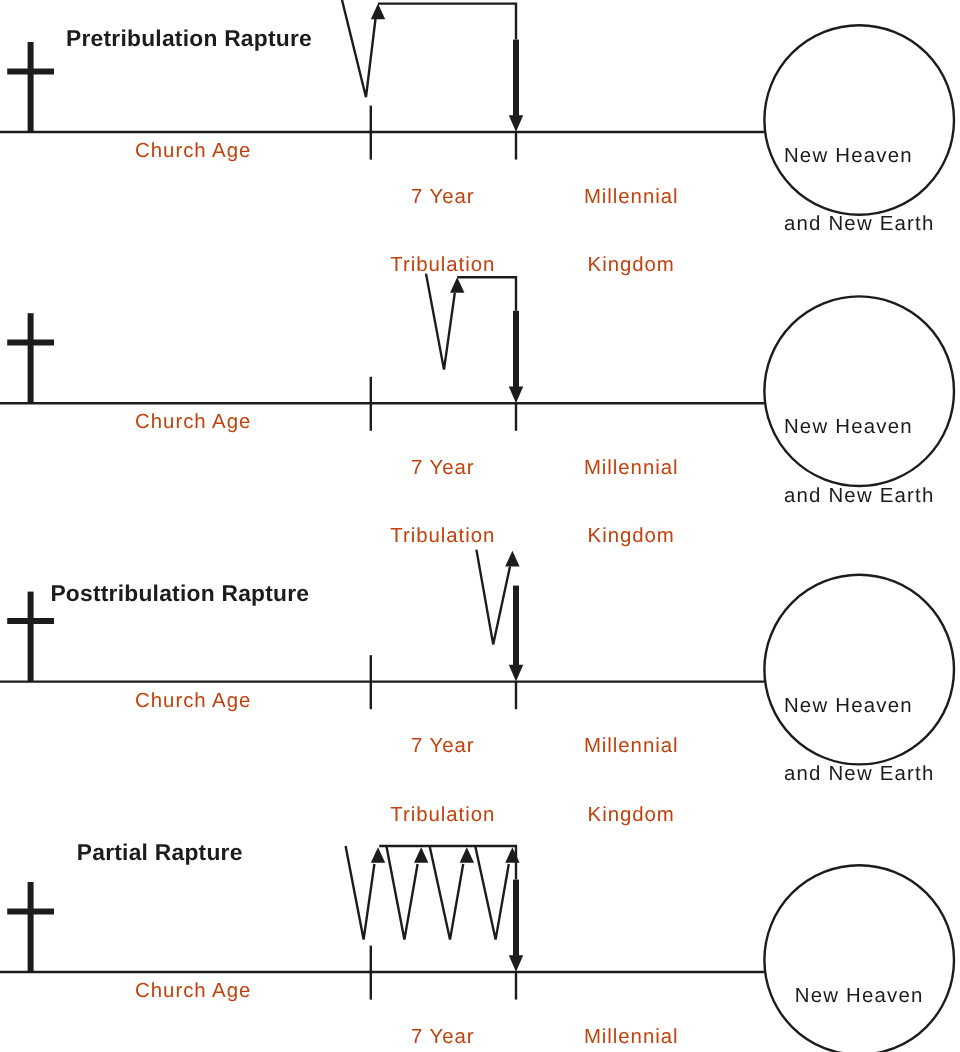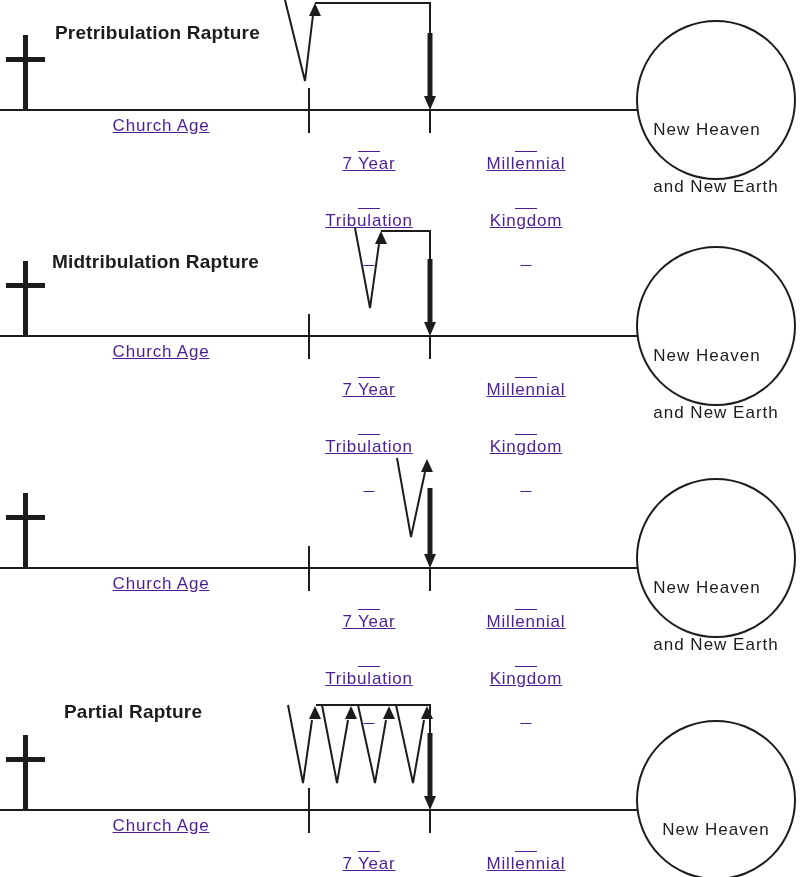--- a/index.html
+++ b/index.html
@@ -11,21 +11,21 @@
   #stage{position:absolute;left:0;top:0;width:784px;height:877px;}
   svg{position:absolute;left:0;top:0;overflow:visible;}
   .title{
     position:absolute;
     font-weight:bold;font-size:19px;line-height:20px;
     letter-spacing:.2px;color:#1c1c1c;white-space:pre;
   }
   .lbl{
     position:absolute;transform:translateX(-50%);
     font-size:17px;line-height:19px;letter-spacing:.8px;
-    color:#4c1d95;text-align:center;white-space:pre;text-decoration:underline;
+    color:#c2410c;text-align:center;white-space:pre;
   }
   .circle-lbl{
     position:absolute;transform:translateX(-50%);
     font-size:17px;line-height:19px;letter-spacing:1px;
     color:#1c1c1c;text-align:left;white-space:pre;
   }
 </style>
 </head>
 <body>
 
@@ -111,35 +111,35 @@
   </div>
   <div class="lbl" style="left:526px;top:116px">
     <div>Millennial</div>
     <div>Kingdom</div>
   </div>
   <div class="circle-lbl" style="left:716px;top:82px">
     <div>New Heaven</div>
     <div>and New Earth</div>
   </div>
 
-  <div class="title" style="left:52px;top:252px">Midtribulation Rapture</div>
   <div class="lbl" style="left:161px;top:342px">Church Age</div>
   <div class="lbl" style="left:369px;top:342px">
     <div>7 Year</div>
     <div>Tribulation</div>
   </div>
   <div class="lbl" style="left:526px;top:342px">
     <div>Millennial</div>
     <div>Kingdom</div>
   </div>
   <div class="circle-lbl" style="left:716px;top:308px">
     <div>New Heaven</div>
     <div>and New Earth</div>
   </div>
 
+  <div class="title" style="left:42px;top:486px">Posttribulation Rapture</div>
   <div class="lbl" style="left:161px;top:574px">Church Age</div>
   <div class="lbl" style="left:369px;top:574px">
     <div>7 Year</div>
     <div>Tribulation</div>
   </div>
   <div class="lbl" style="left:526px;top:574px">
     <div>Millennial</div>
     <div>Kingdom</div>
   </div>
   <div class="circle-lbl" style="left:716px;top:540px">

